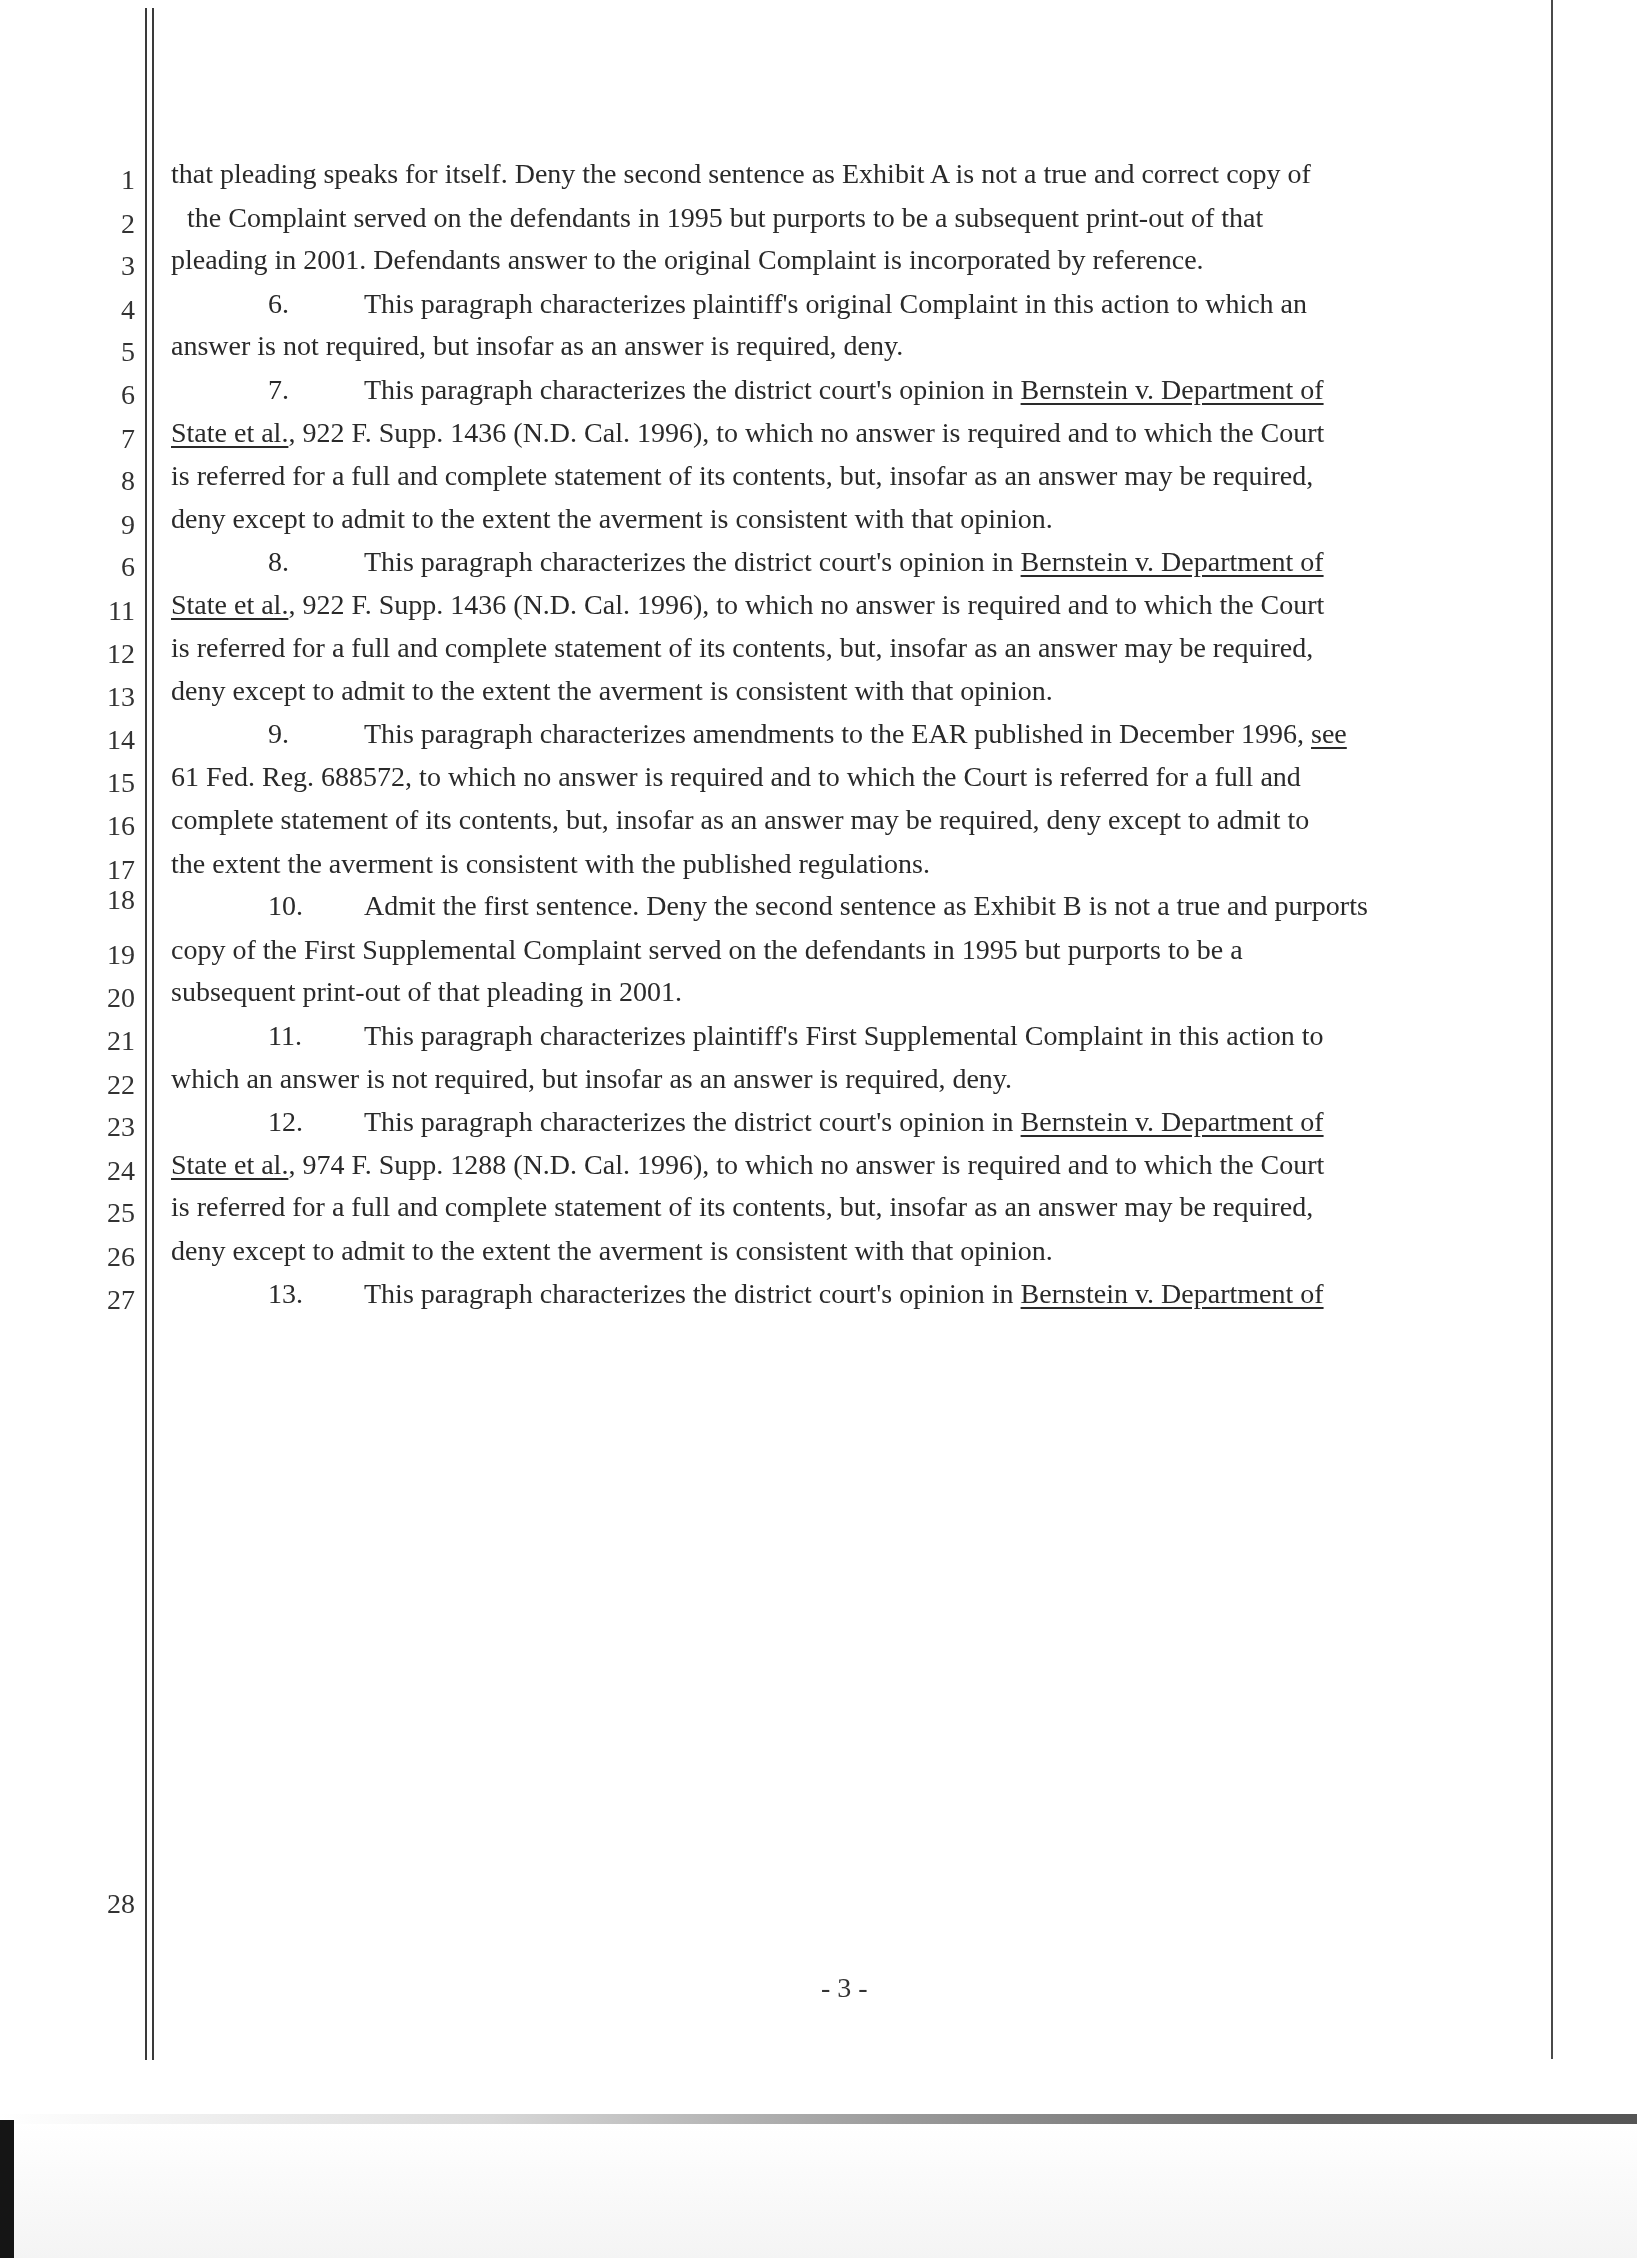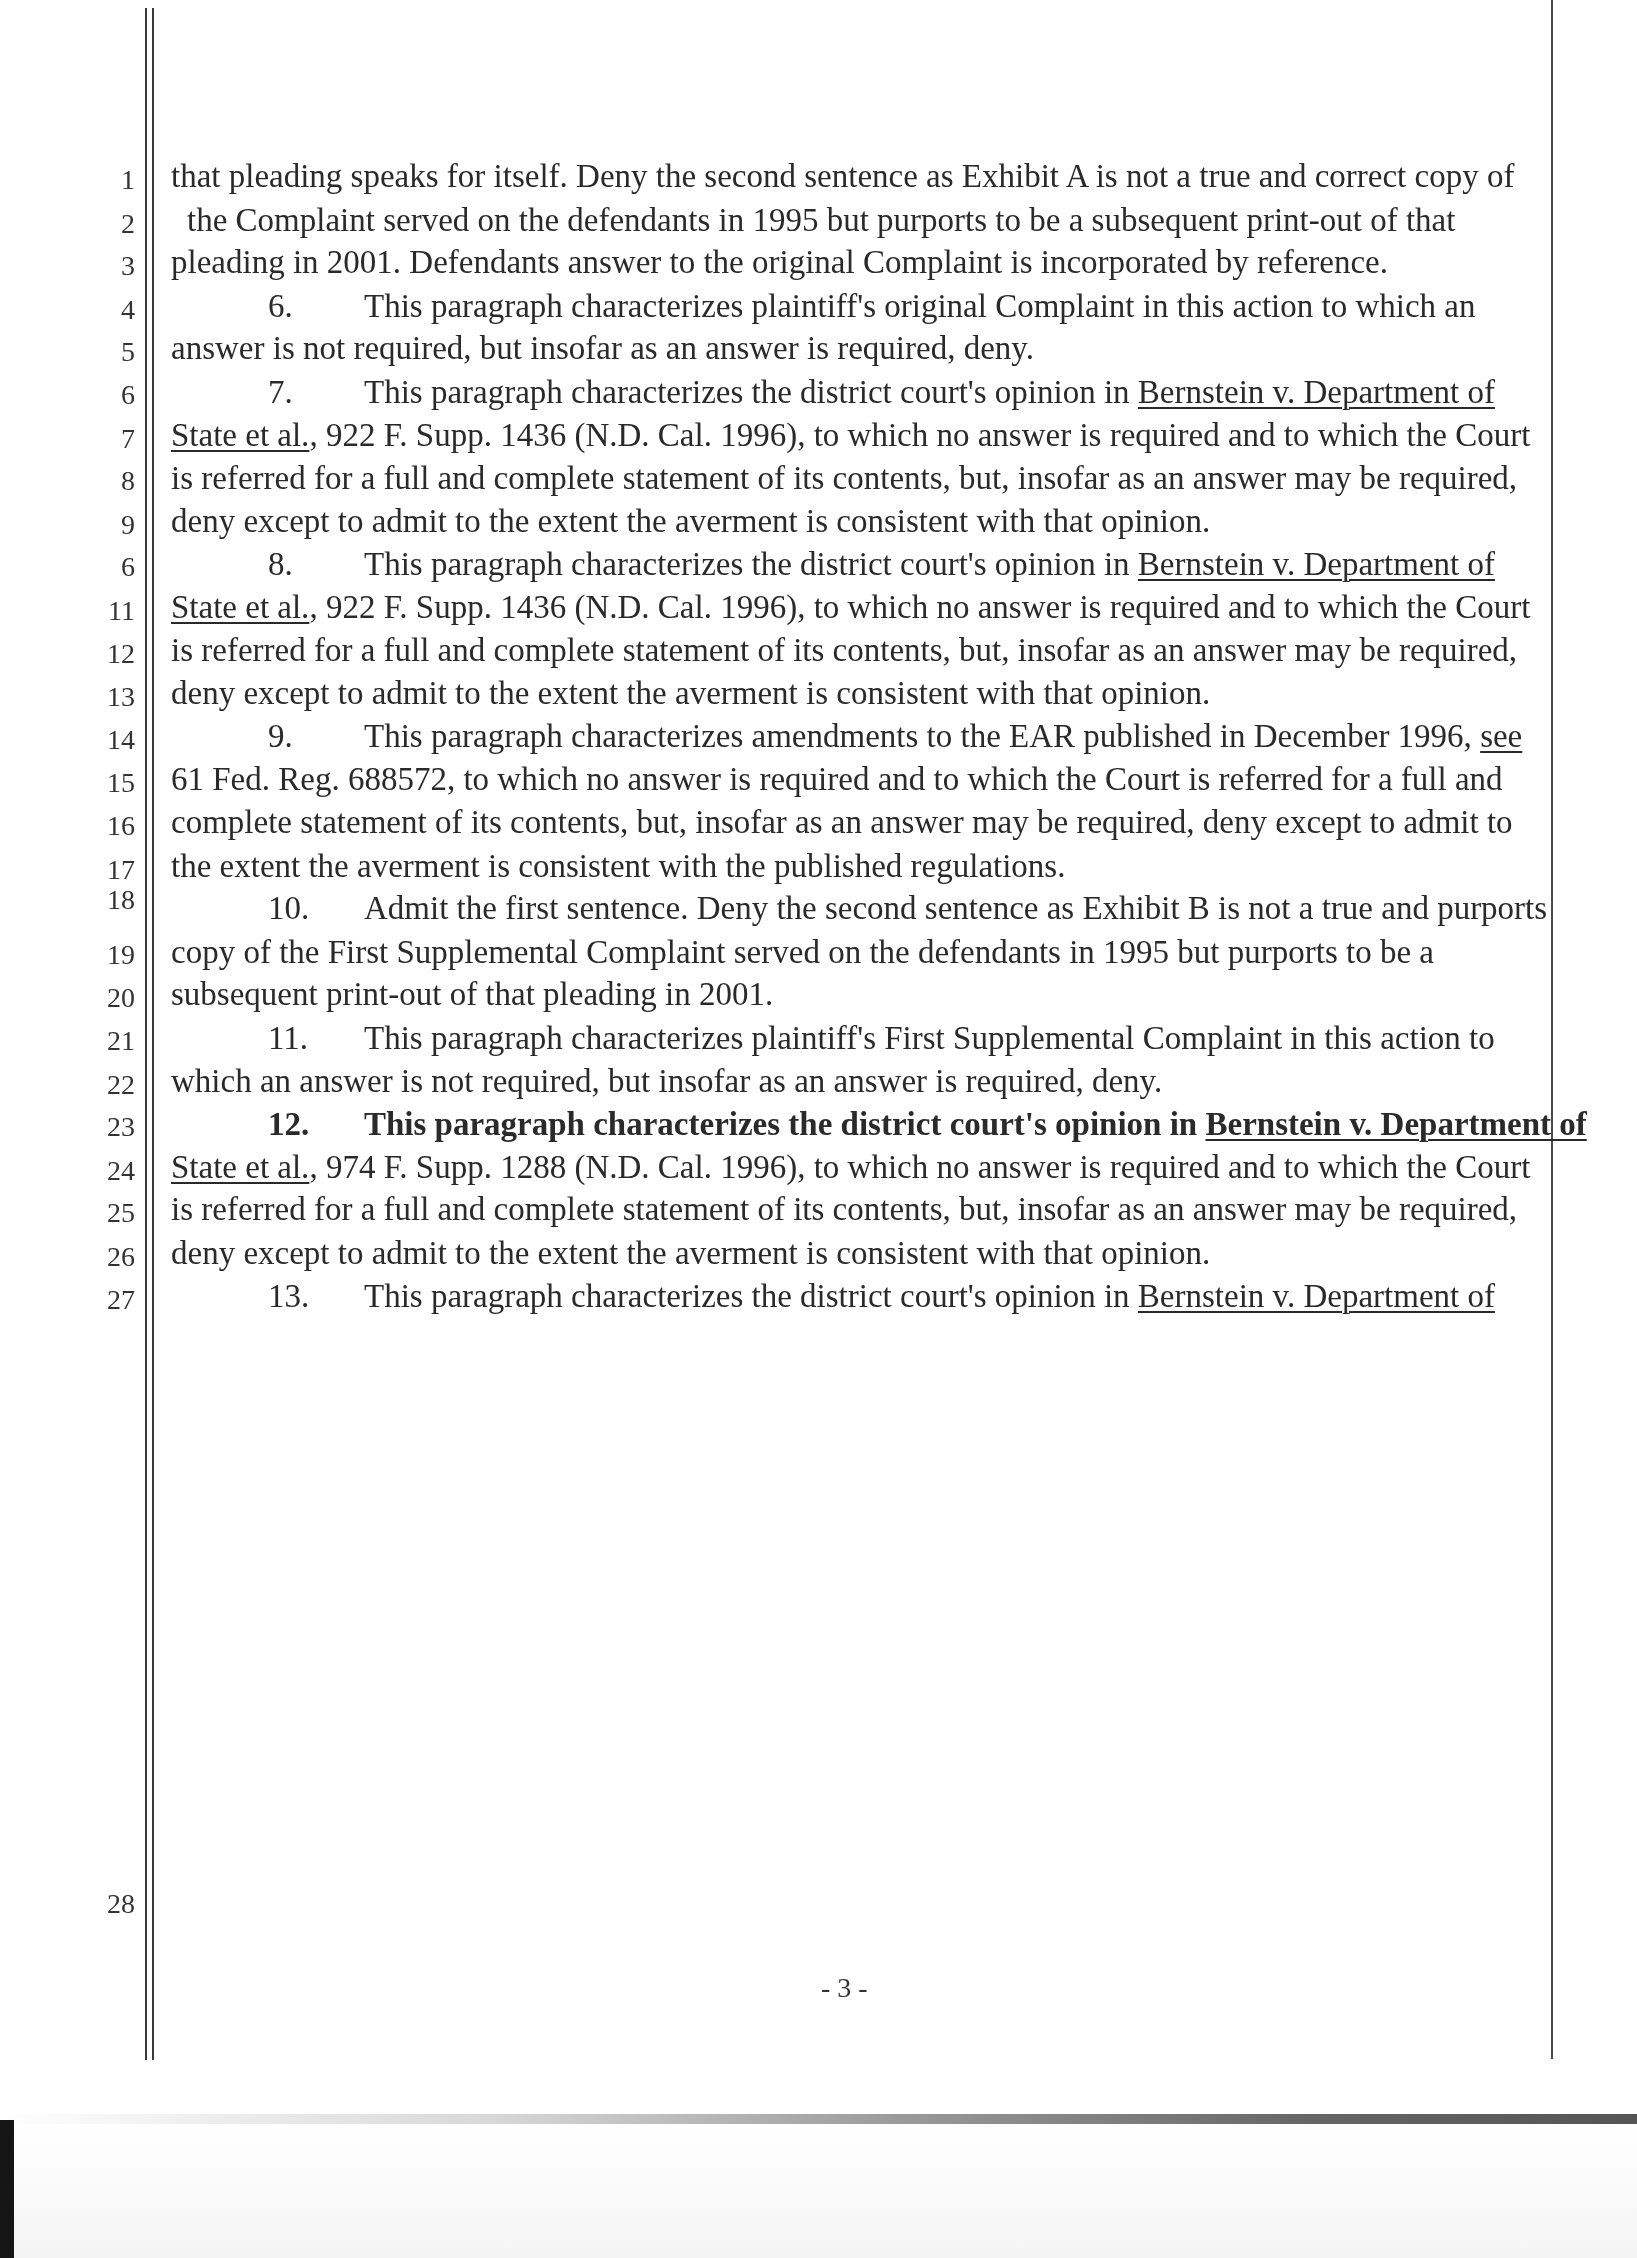--- a/index.html
+++ b/index.html
@@ -11,21 +11,21 @@
   }
   .page { position: absolute; left: 0; top: 0; width: 1638px; height: 2119px; background: #fff; }
   .rule-left-a { position: absolute; left: 145px; top: 7.7px; width: 1.9px; height: 2052px; background: #3a3a3a; }
   .rule-left-b { position: absolute; left: 152px; top: 7.7px; width: 1.9px; height: 2052px; background: #3a3a3a; }
   .rule-right { position: absolute; left: 1551px; top: 0px; width: 1.9px; height: 2059px; background: #4a4a4a; }
   .linenum {
     position: absolute; left: 93px; width: 42px; text-align: right;
     font-size: 28px; color: #333;
   }
   .line {
-    position: absolute; left: 171px; font-size: 33px; white-space: nowrap; color: #2a2a2a;
+    position: absolute; left: 171px; font-size: 28px; white-space: nowrap; color: #2a2a2a;
   }
   .line.indent { left: 268px; }
   .pnum { display: inline-block; width: 96px; }
   .u { text-decoration: underline; text-underline-offset: 3.9px; text-decoration-thickness: 1.9px; }
   .footer-title {
     position: absolute; left: 171px; top: 1921px; font-size: 21px; font-weight: bold; line-height: 25px; color: #222;
   }
   .footer-title div { white-space: nowrap; }
   .pageno { position: absolute; left: 821px; top: 1972px; font-size: 28px; color: #333; }
   .scan-edge {
@@ -90,21 +90,21 @@
       <div class="line" style="top: 675px;"><span>deny except to admit to the extent the averment is consistent with that opinion.</span></div>
       <div class="line indent" style="top: 718px;"><span class="pnum">9.</span><span>This paragraph characterizes amendments to the EAR published in December 1996, </span><span class="u">see</span></div>
       <div class="line" style="top: 761px;"><span>61 Fed. Reg. 688572, to which no answer is required and to which the Court is referred for a full and</span></div>
       <div class="line" style="top: 804px;"><span>complete statement of its contents, but, insofar as an answer may be required, deny except to admit to</span></div>
       <div class="line" style="top: 848px;"><span>the extent the averment is consistent with the published regulations.</span></div>
       <div class="line indent" style="top: 890px;"><span class="pnum">10.</span><span>Admit the first sentence.  Deny the second sentence as Exhibit B is not a true and purports</span></div>
       <div class="line" style="top: 934px;"><span>copy of the First Supplemental Complaint served on the defendants in 1995 but purports to be a</span></div>
       <div class="line" style="top: 976px;"><span>subsequent print-out of that pleading in 2001.</span></div>
       <div class="line indent" style="top: 1020px;"><span class="pnum">11.</span><span>This paragraph characterizes plaintiff's First Supplemental Complaint in this action to</span></div>
       <div class="line" style="top: 1063px;"><span>which an answer is not required, but insofar as an answer is required, deny.</span></div>
-      <div class="line indent" style="top: 1106px; font-weight: bold;"><span class="pnum">12.</span><span>This paragraph characterizes the district court's opinion in </span><span class="u">Bernstein v. Department of</span></div>
+      <div class="line indent" style="top: 1106px;"><span class="pnum">12.</span><span>This paragraph characterizes the district court's opinion in </span><span class="u">Bernstein v. Department of</span></div>
       <div class="line" style="top: 1149px;"><span class="u">State et al.</span><span>, 974 F. Supp. 1288 (N.D. Cal. 1996), to which no answer is required and to which the Court</span></div>
       <div class="line" style="top: 1191px;"><span>is referred for a full and complete statement of its contents, but, insofar as an answer may be required,</span></div>
       <div class="line" style="top: 1235px;"><span>deny except to admit to the extent the averment is consistent with that opinion.</span></div>
       <div class="line indent" style="top: 1278px;"><span class="pnum">13.</span><span>This paragraph characterizes the district court's opinion in </span><span class="u">Bernstein v. Department of</span></div>
     </div>
 
   <div class="pageno">- 3 -</div>
 </div>
 
 <div class="scan-bg"></div>

